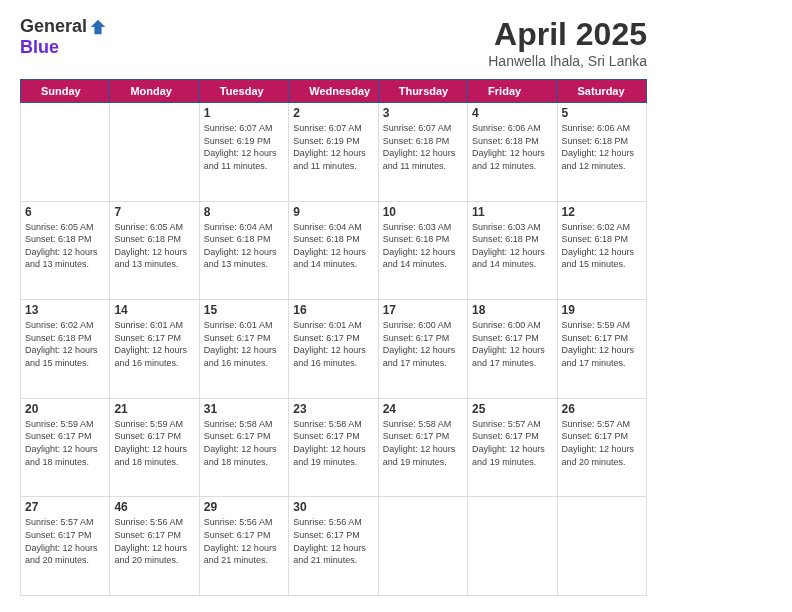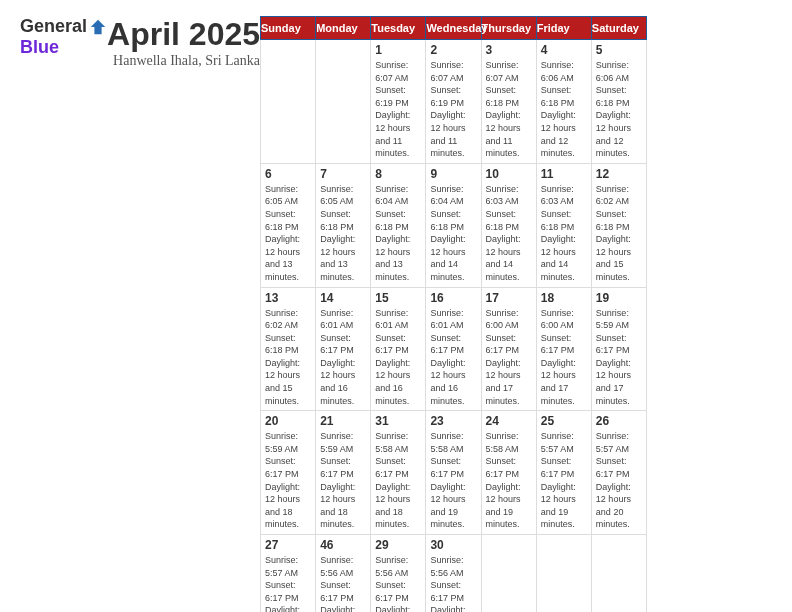--- a/index.html
+++ b/index.html
@@ -8,21 +8,21 @@
       background: #fff;
       width: 792px;
       height: 612px;
       overflow: hidden;
     }
     .page {
       width: 667px;
       height: 612px;
       padding: 16px 20px;
       display: flex;
-      flex-direction: row;
+      flex-direction: column;
     }
     .header {
       display: flex;
       justify-content: space-between;
       align-items: flex-start;
       margin-bottom: 10px;
     }
     .logo {
       display: flex;
       flex-direction: column;
@@ -52,35 +52,34 @@
       text-align: right;
     }
     .month-title {
       font-size: 32px;
       font-weight: bold;
       color: #333;
     }
     .subtitle {
       font-size: 14px;
       color: #555;
-      font-family: Liberation Serif, serif;
     }
     .calendar {
       flex: 1;
       border: 1px solid #ccc;
       border-collapse: collapse;
       width: 100%;
       table-layout: fixed;
     }
     .calendar th {
-      background: #b91c1c;
+      background: #be185d;
       color: #fff;
       font-size: 11px;
       font-weight: bold;
-      padding: 5px 0;
+      padding: 5px 20px;
       text-align: left;
       border: 1px solid #1e5a9a;
     }
     .calendar td {
       vertical-align: top;
       border: 1px solid #ddd;
       padding: 3px 4px;
       font-size: 9.5px;
       color: #333;
       height: 88px;

